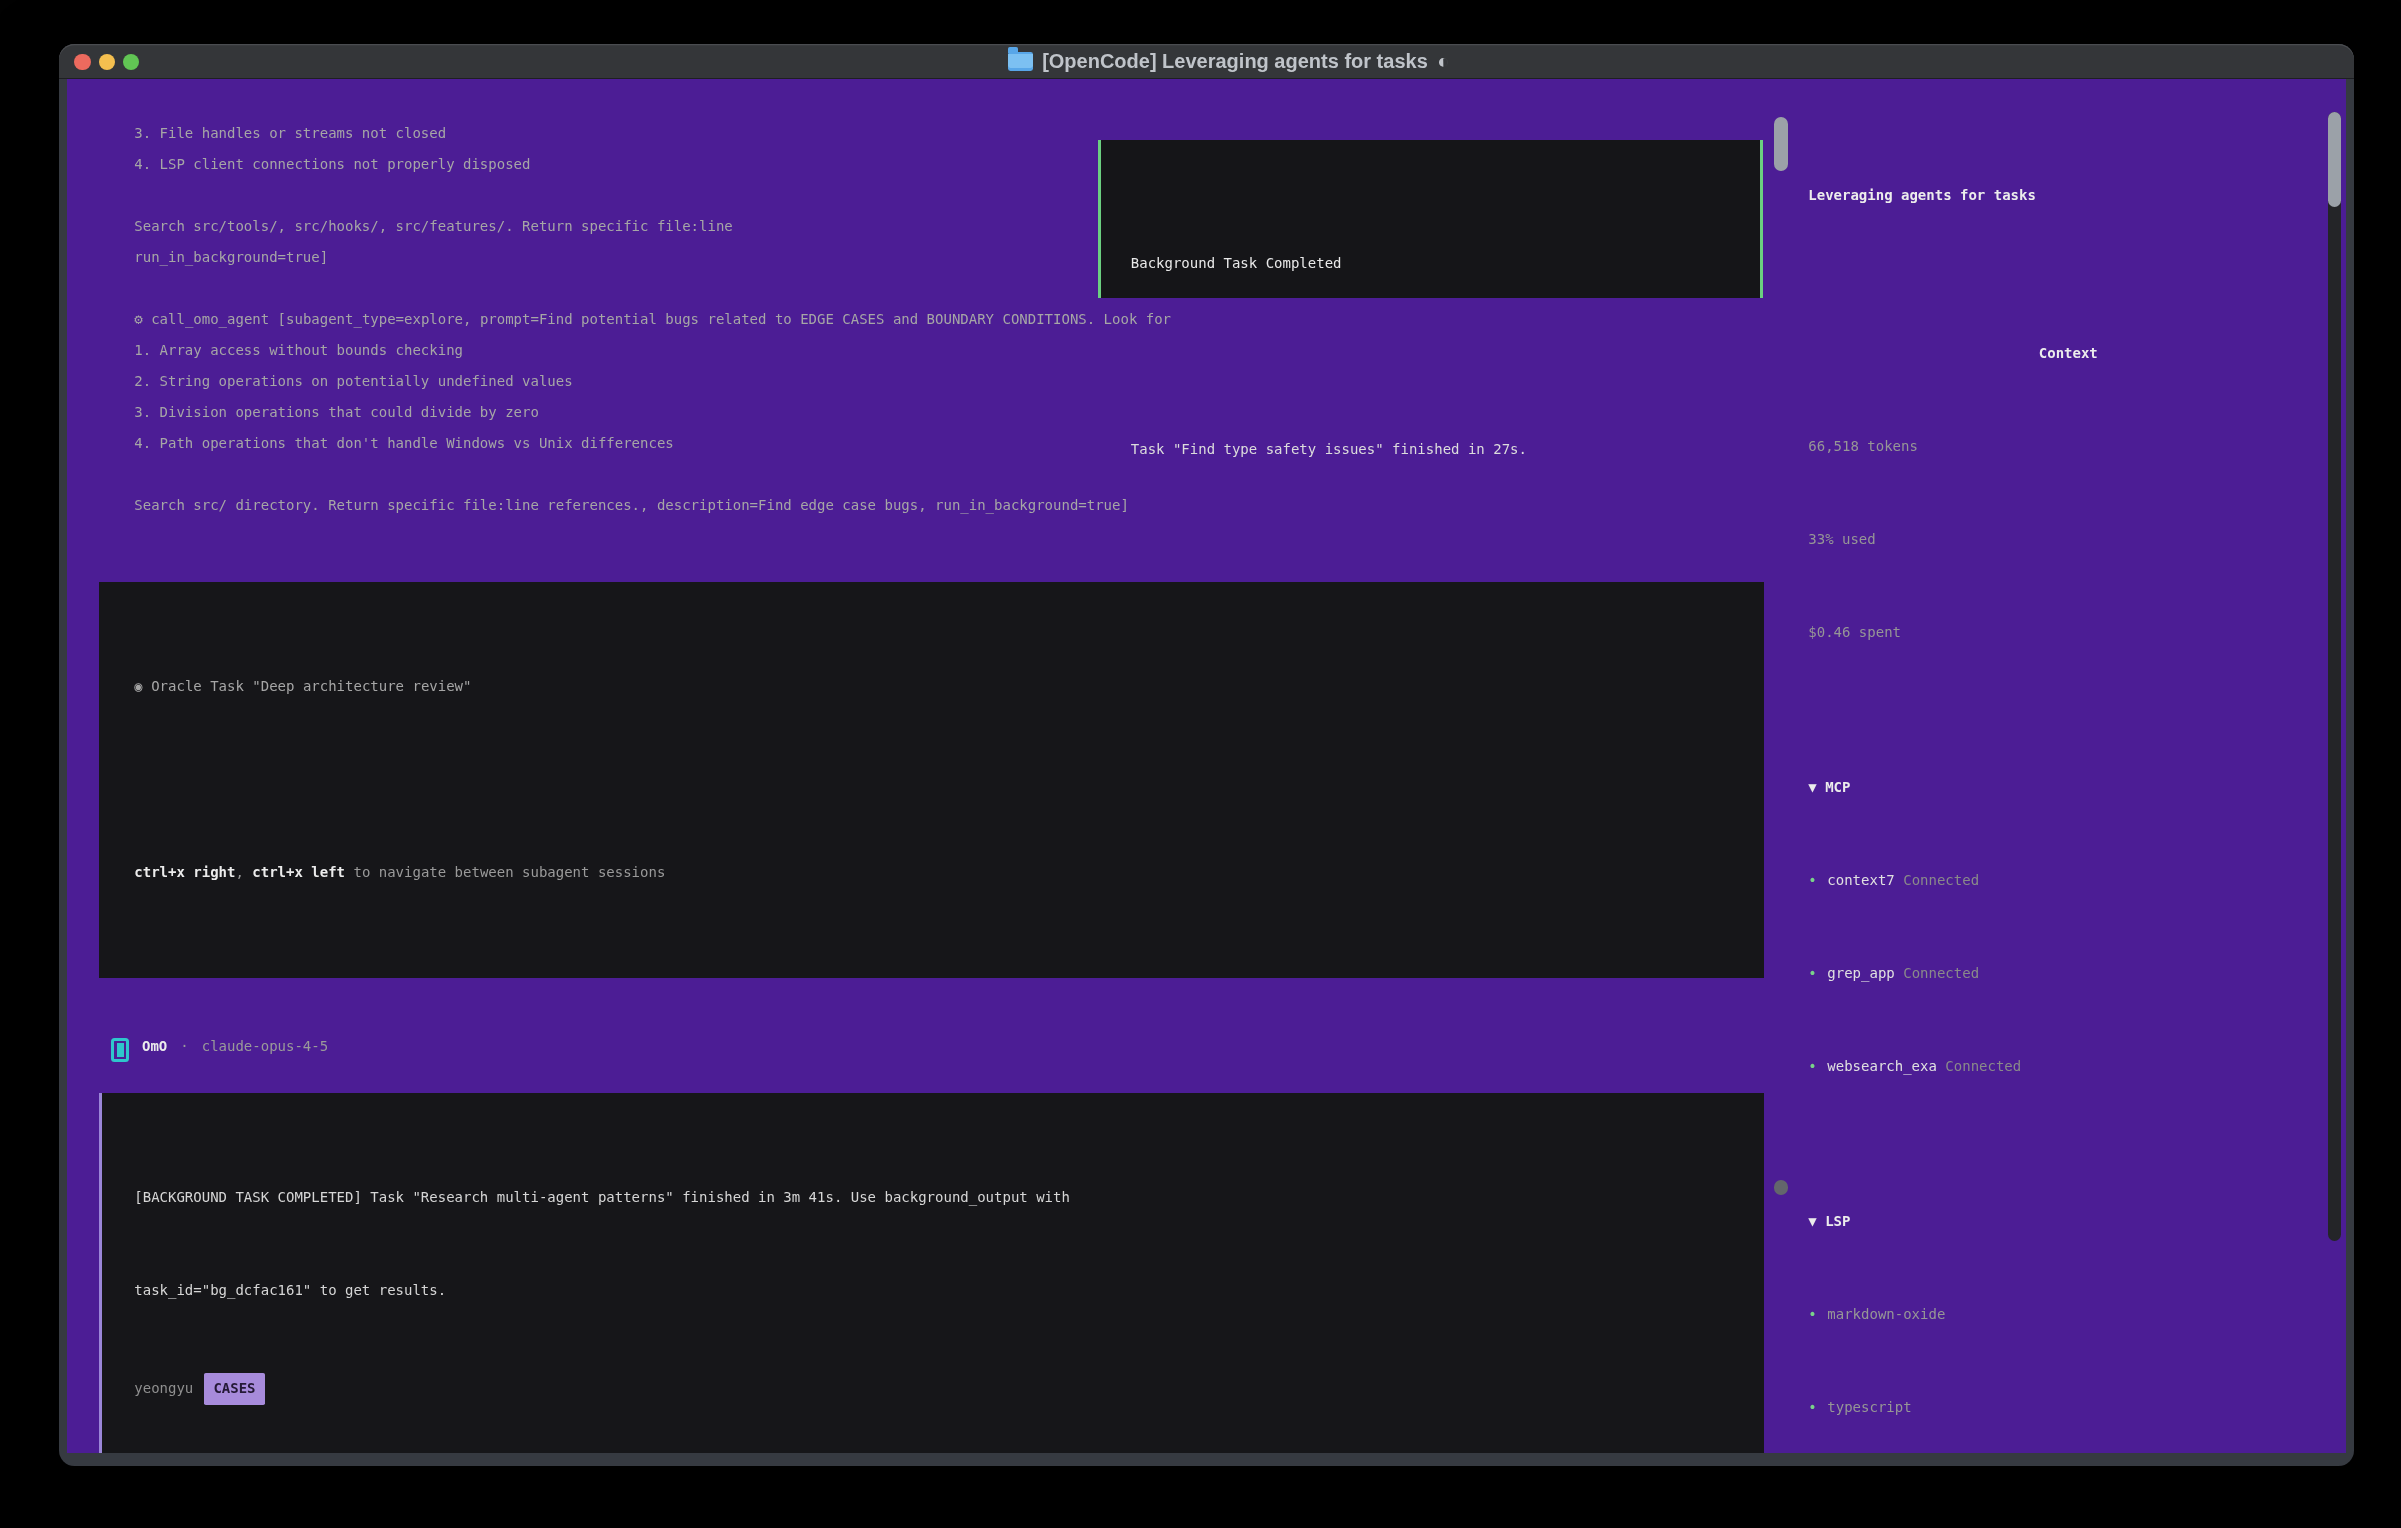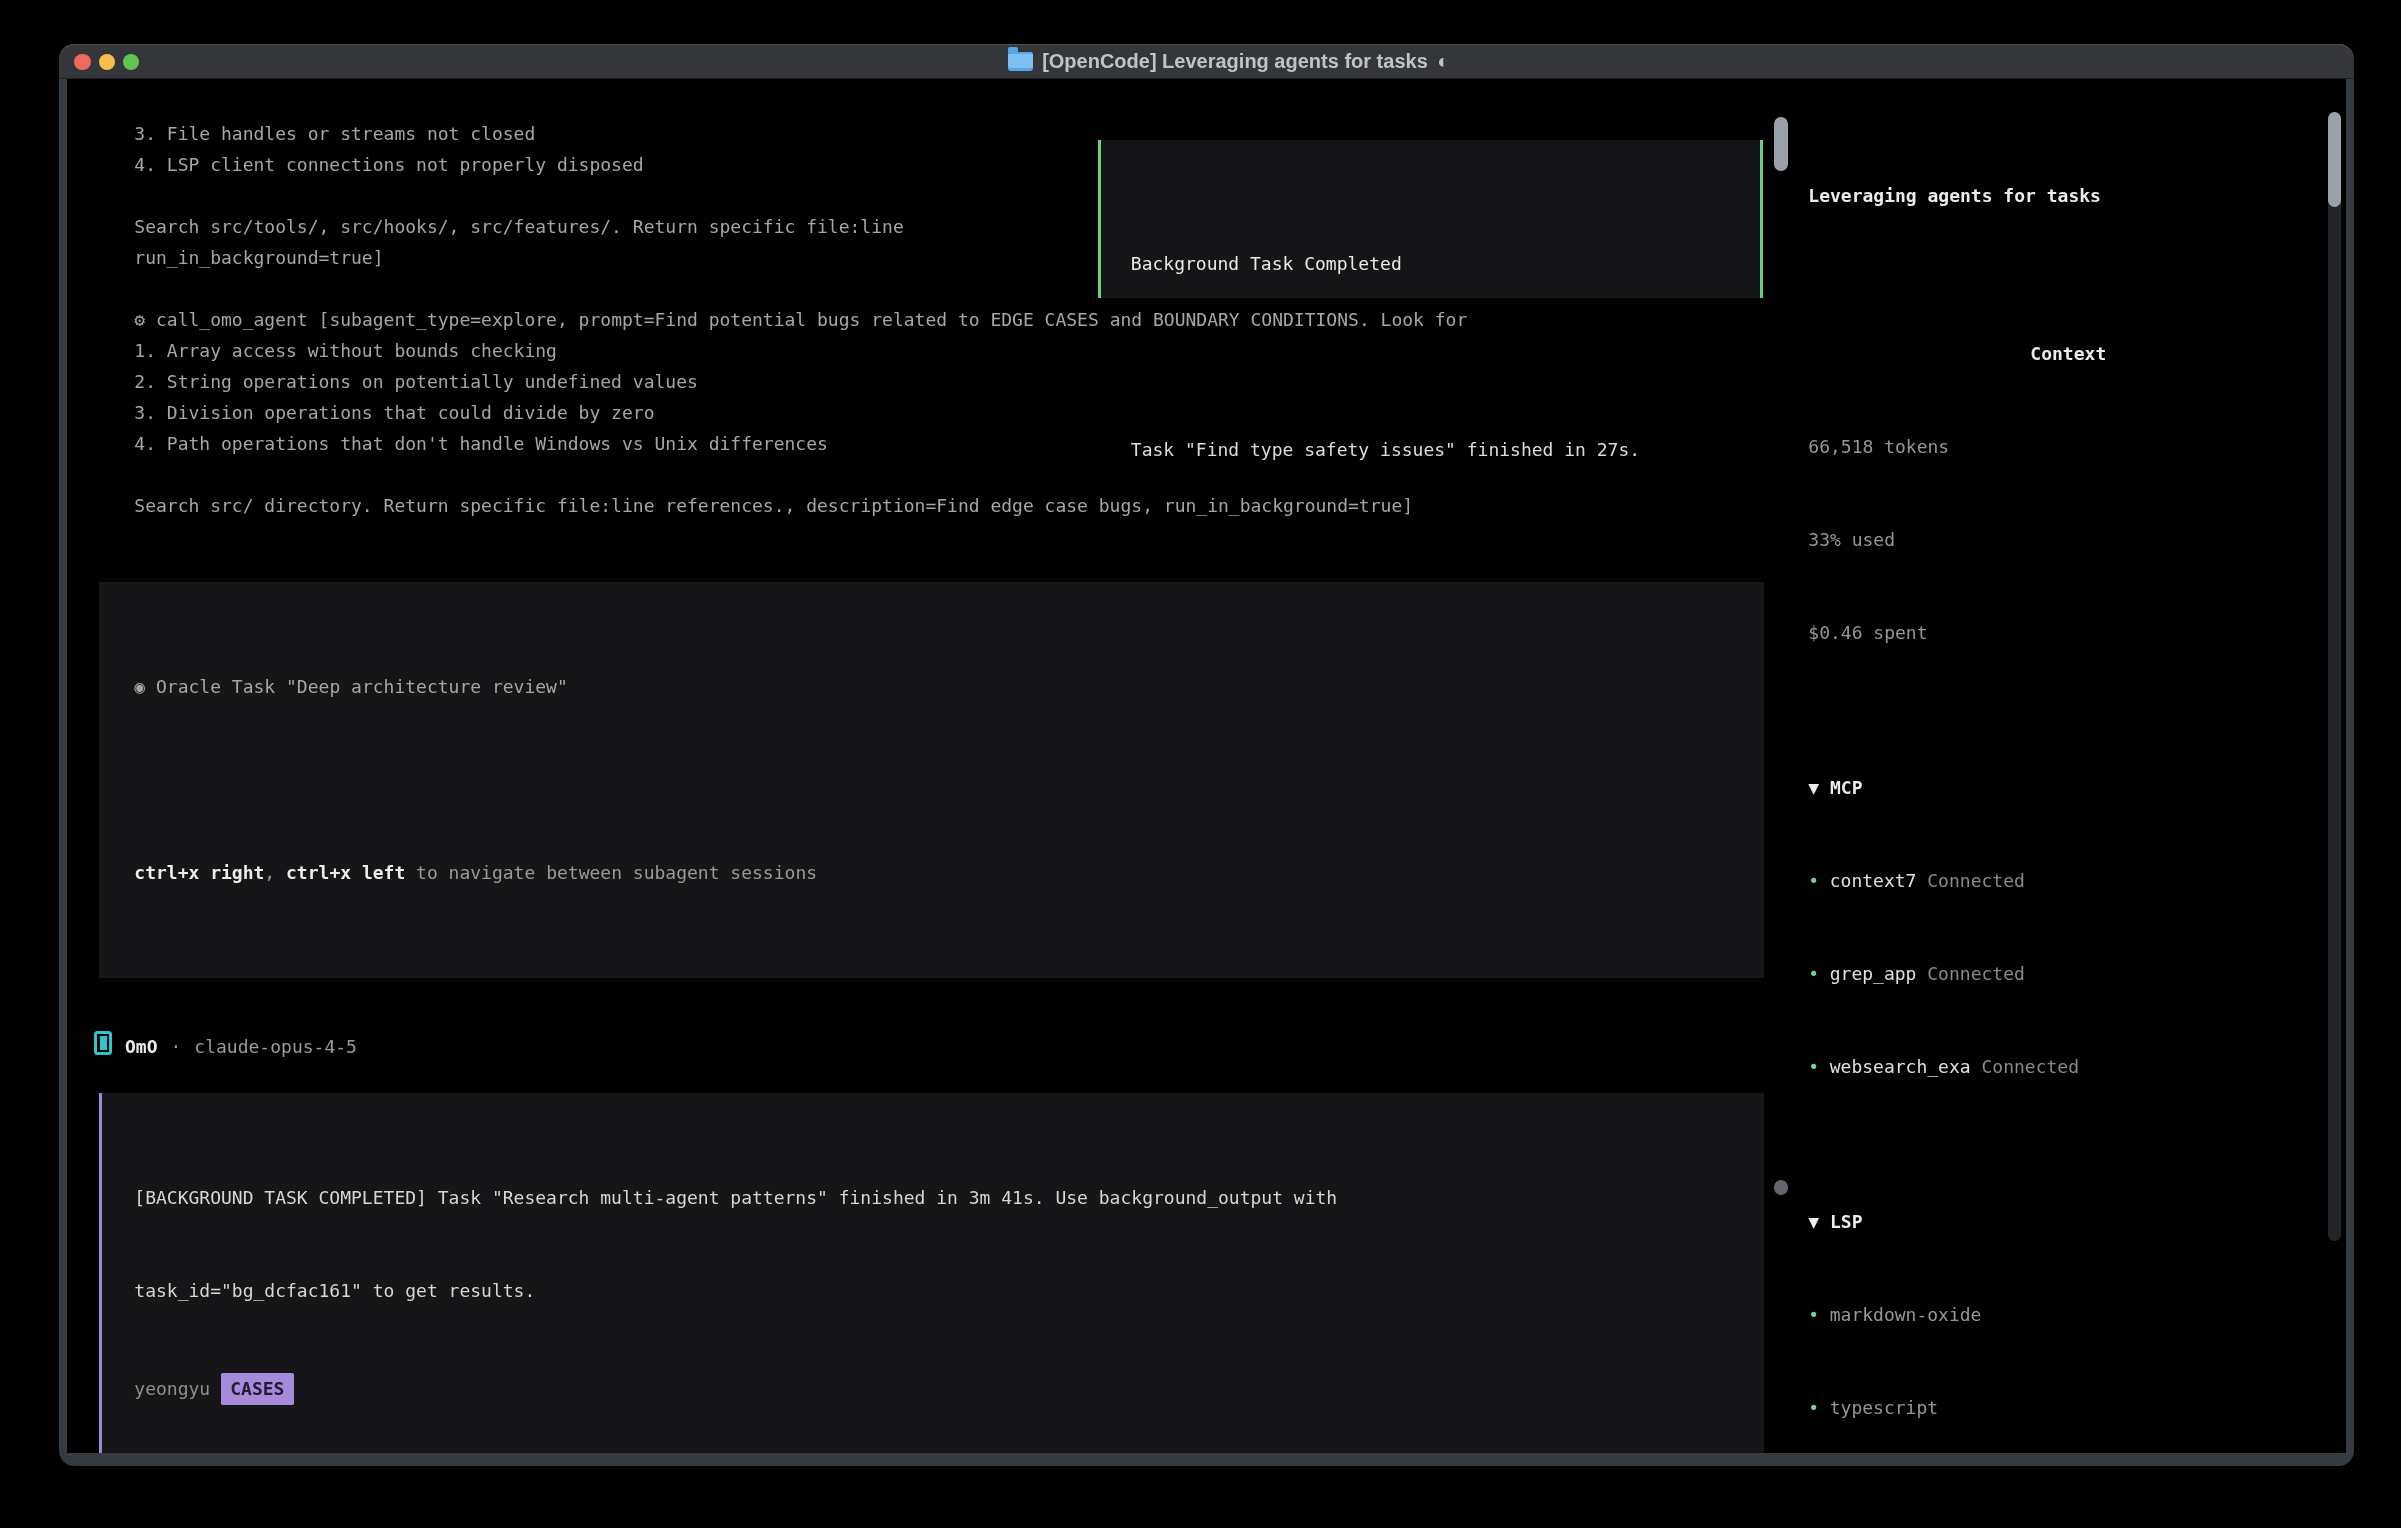--- a/index.html
+++ b/index.html
@@ -14,35 +14,35 @@
   .lights{position:absolute;left:15.4px;top:9.5px;display:flex;gap:7.7px;}
   .light{width:16.5px;height:16.5px;border-radius:50%;}
   .red{background:#ec6a5e}.yellow{background:#f4bf4f}.green{background:#61c554}
   .titletext{display:flex;align-items:center;gap:9.5px;font-family:"Liberation Sans",sans-serif;
     font-size:20px;font-weight:700;color:#c0c4ca;padding-left:44px;}
   .foldericon{position:relative;width:25px;height:19px;background:#58a6e8;border-radius:2.4px;}
   .foldericon::before{content:"";position:absolute;left:0;top:-4.1px;width:10.6px;height:5.3px;background:#58a6e8;border-radius:1.8px 1.8px 0 0;}
   .foldericon::after{content:"";position:absolute;left:0;top:2.4px;right:0;height:14px;background:#7cc0f2;border-radius:0 0 2.4px 2.4px;}
 
   
-  .content{position:absolute;left:8.3px;right:8.3px;top:35px;bottom:13px;background:#000000;
-    overflow:hidden;font-family:"DejaVu Sans Mono",monospace;font-size:18px;line-height:31px;color:#a6a6a6;}
+  .content{position:absolute;left:8.3px;right:8.3px;top:35px;bottom:13px;background:#4c1d95;
+    overflow:hidden;font-family:"DejaVu Sans Mono",monospace;font-size:14px;line-height:31px;color:#a6a6a6;}
   .main{position:absolute;left:0;top:0;width:1723px;height:100%;padding-top:39px;}
   .tline{padding-left:67px;white-space:pre;}
   .gap{height:31px;}
   .dim{color:#9a9a9a}.wh{color:#ececec;font-weight:700}
 
   .card{margin-left:32px;width:1665px;background:#161619;white-space:pre;}
   .card.oracle{margin-top:61px;padding:27px 35px 28px;}
   .card.task{border-left:3.5px solid #9b86d8;padding:27px 32px 23.6px;color:#d6d6d6;}
   .task1{margin-top:31px;}
   .authorrow{margin-top:4.7px;display:flex;align-items:center;gap:10.6px;color:#8f8f8f;}
   .badge{background:#a78bdb;color:#241936;font-weight:700;padding:0.6px 9.5px;border-radius:1.8px;}
 
-  .agenthead{margin-top:53px;padding-left:27px;display:flex;align-items:flex-start;gap:13px;white-space:pre;}
+  .agenthead{margin-top:53px;padding-left:44px;display:flex;align-items:flex-end;gap:13px;white-space:pre;}
   .agentbox{width:17.7px;height:23.6px;border:3px solid #2ec6cc;border-radius:3.5px;position:relative;}
   .agentbox::after{content:"";position:absolute;left:2.4px;top:1.8px;width:7px;height:14px;background:#2ec6cc;}
 
   .thumb{position:absolute;width:14px;border-radius:7px;}
   .mthumb1{left:1707px;top:38px;height:54px;background:#9ba1a8;}
   .mthumb2{left:1707px;top:1101px;height:15.4px;background:#63666c;}
 
   
   .toast{position:absolute;left:1031px;top:61px;width:665px;height:158px;background:#151518;
     border-left:3px solid #6bcf80;border-right:3px solid #6bcf80;padding:34px 29.5px 0;white-space:pre;z-index:5;}

